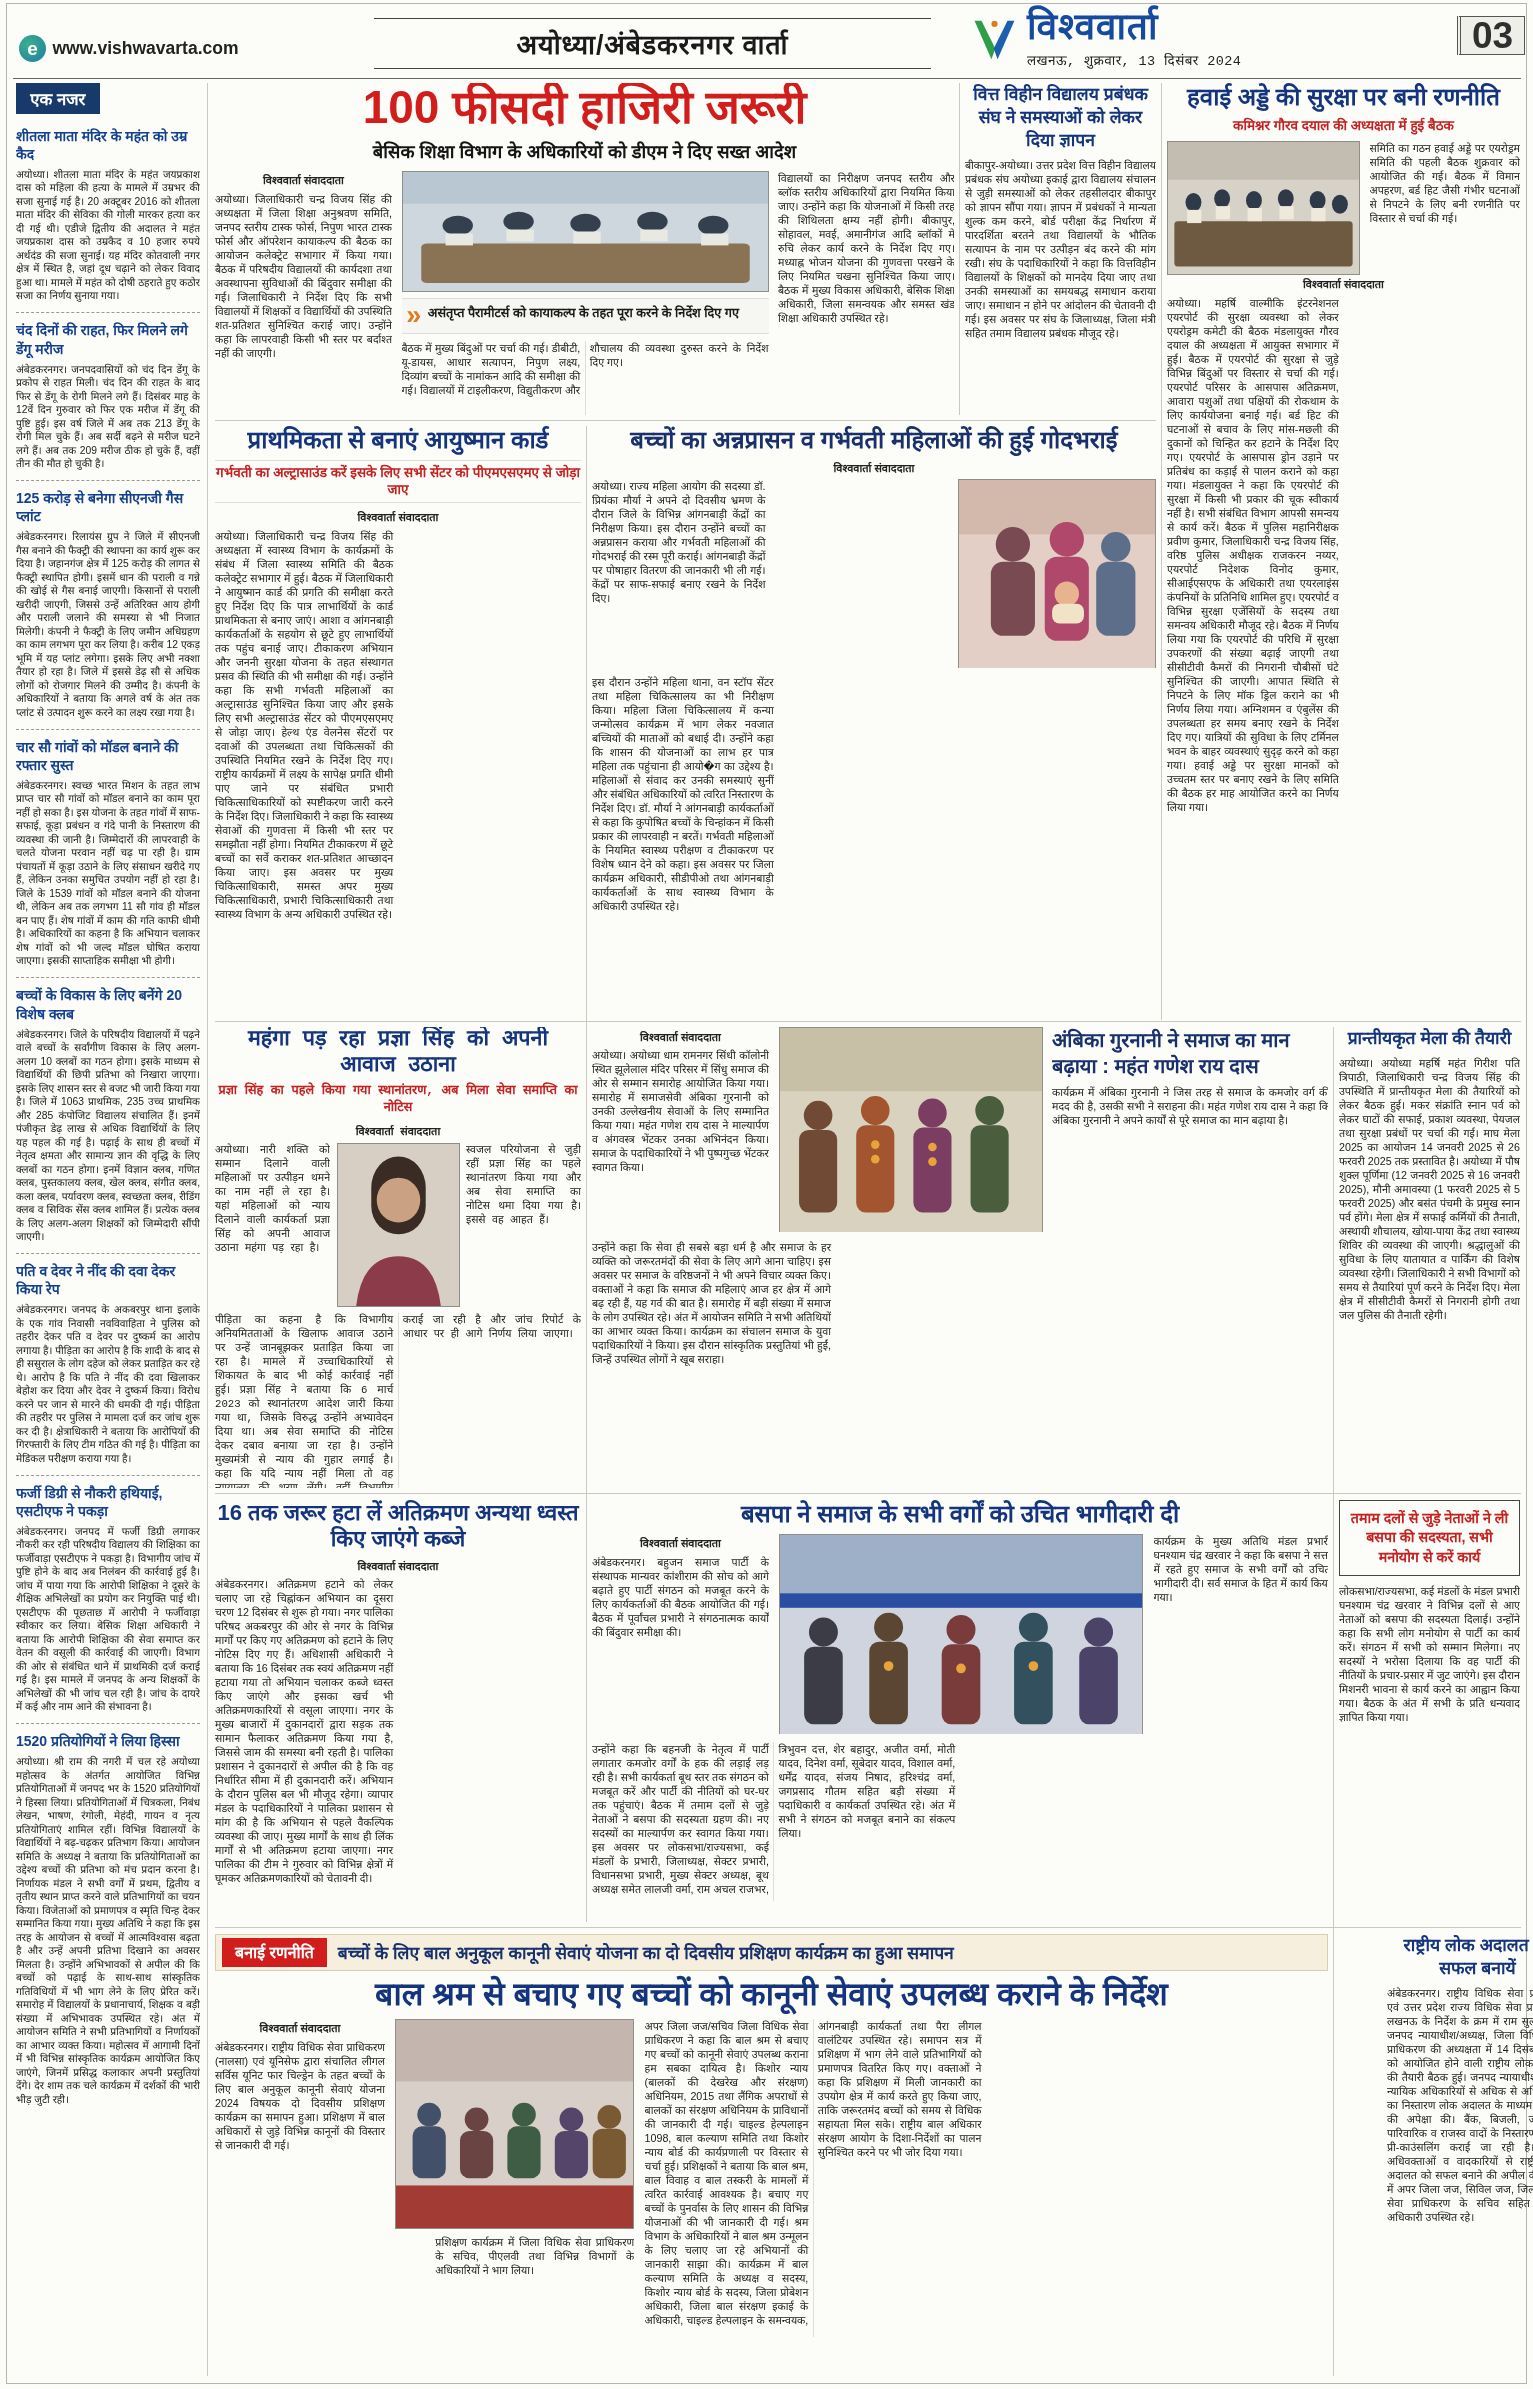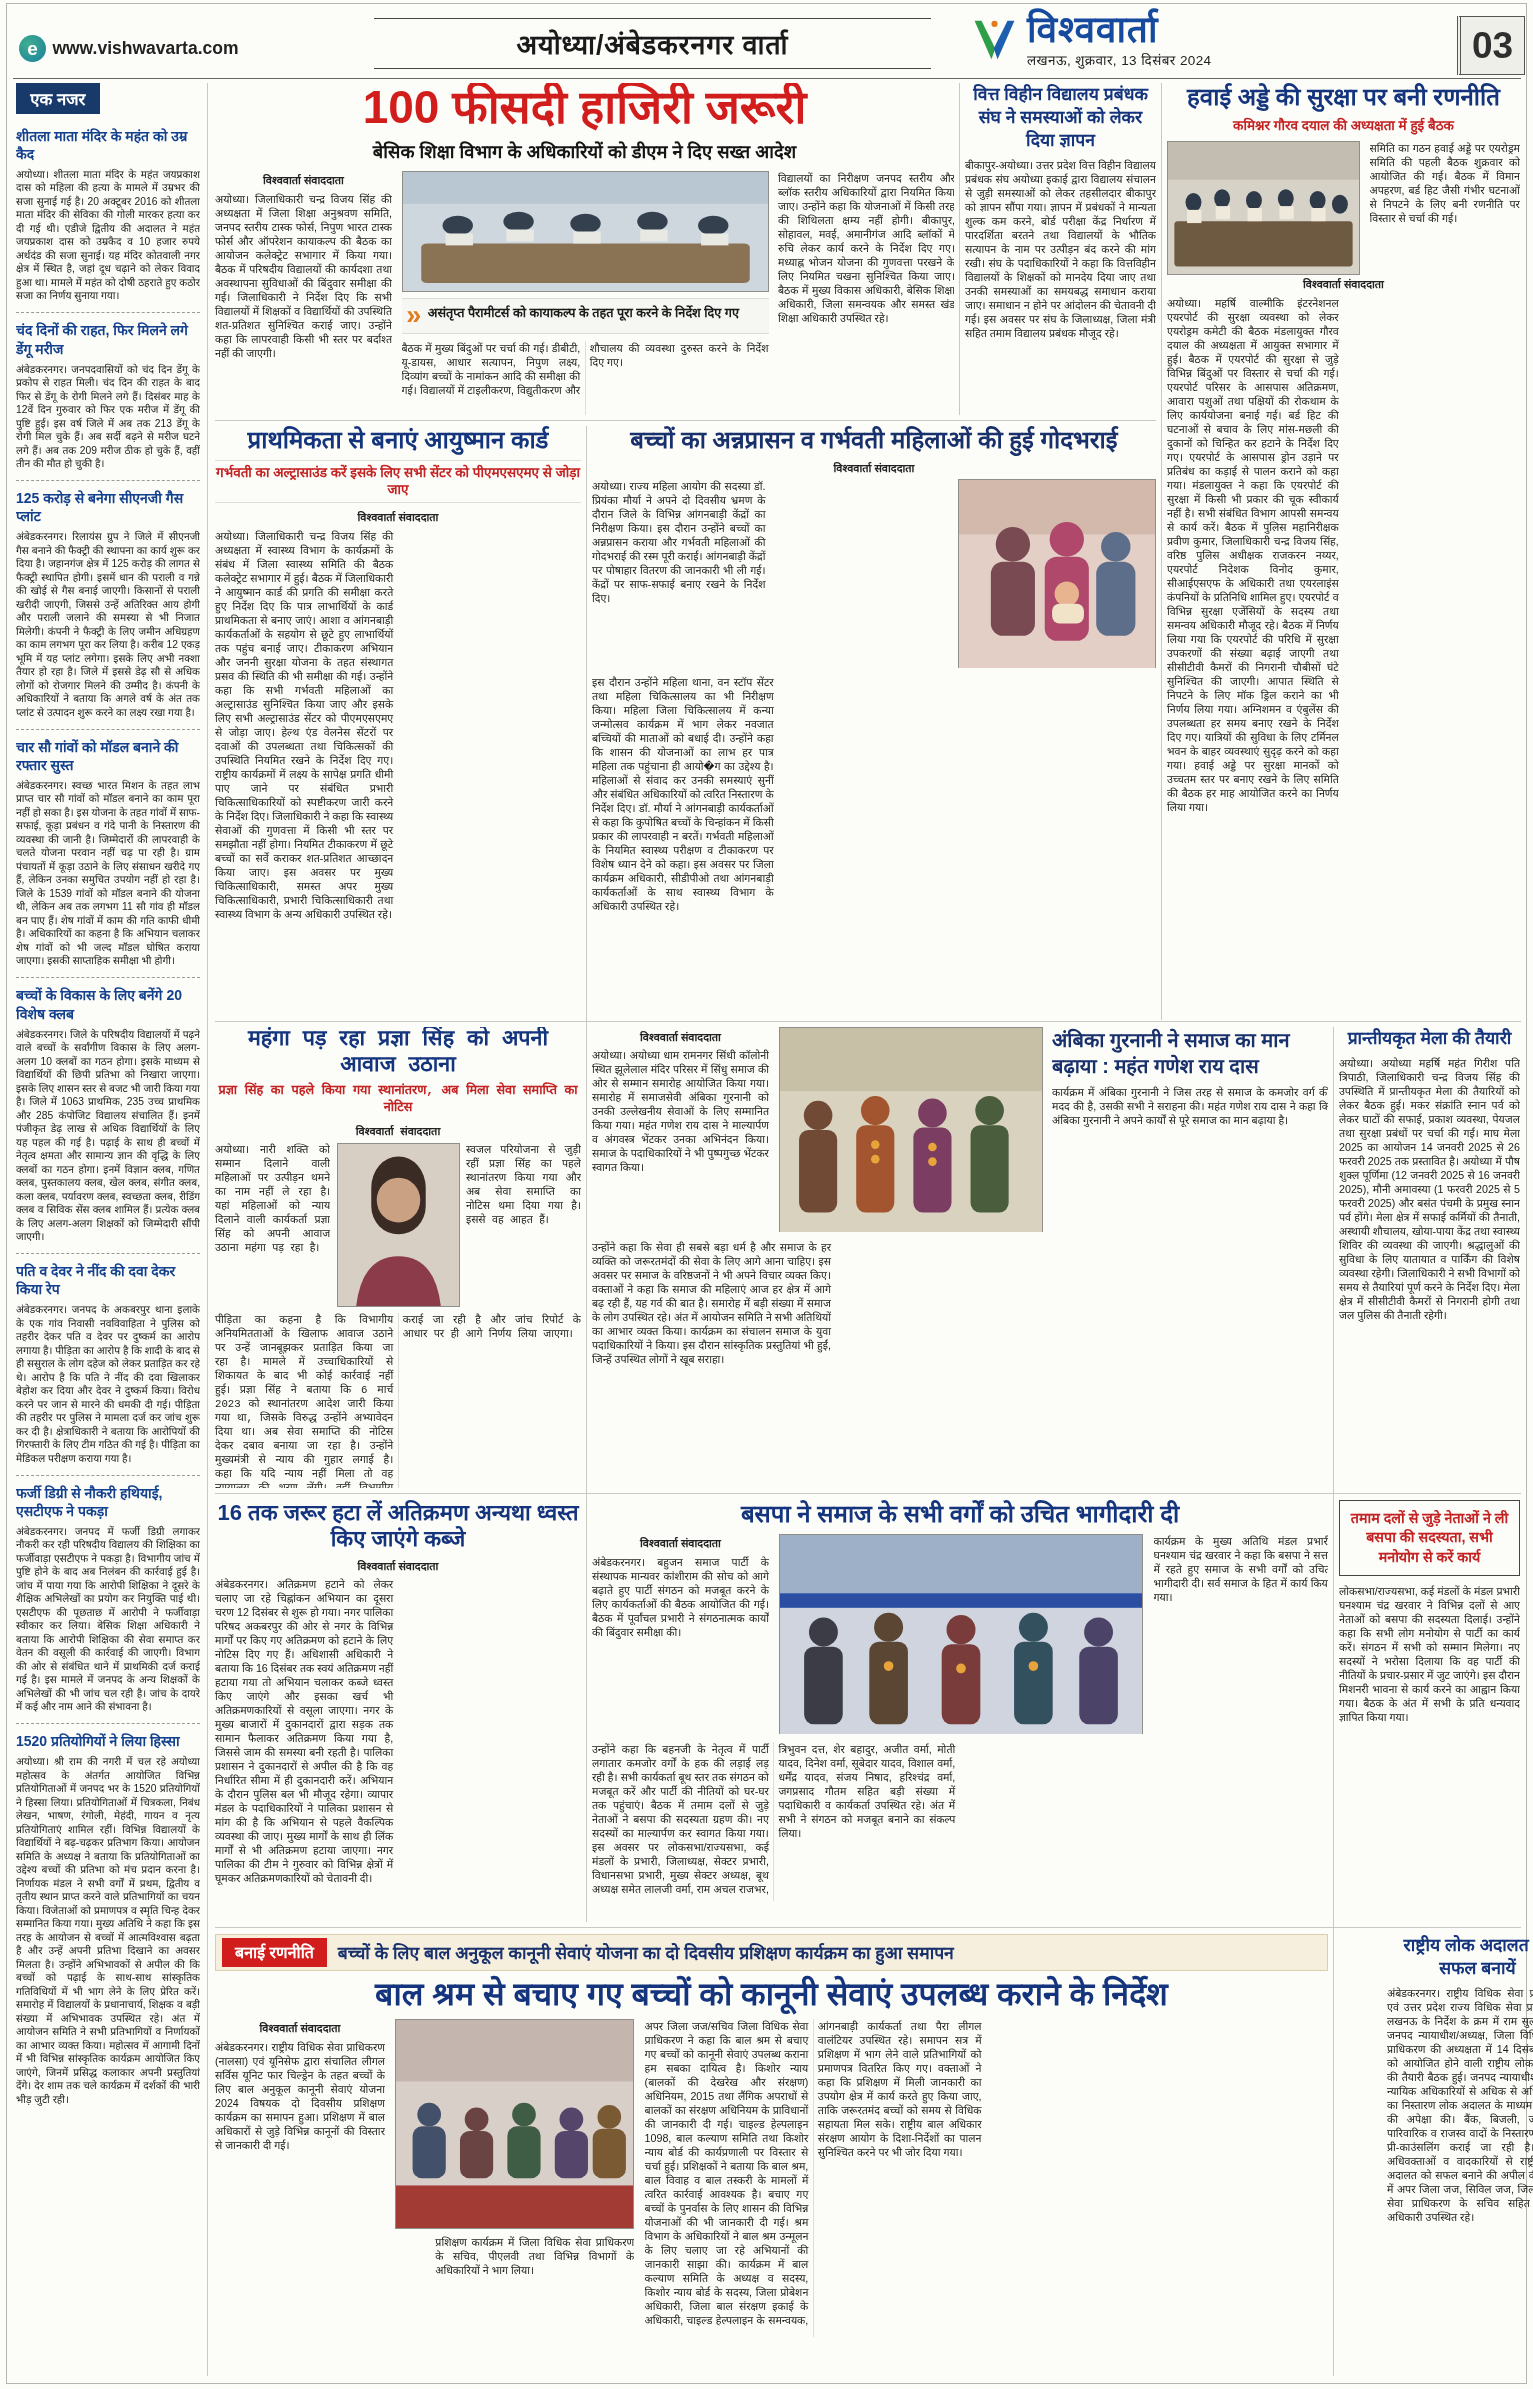--- a/index.html
+++ b/index.html
@@ -9,25 +9,25 @@
   .abs{position:absolute;}
   .hline{position:absolute;height:0;border-top:0.8px solid #c9c9c2;}
   .vline{position:absolute;width:0;border-left:0.8px solid #c9c9c2;}
 
   
   .site{display:flex;align-items:center;gap:6.4px;font-weight:bold;font-size:17.5px;color:#222;}
   .elogo{display:inline-flex;width:27px;height:27px;border-radius:50%;
          background:radial-gradient(circle at 35% 35%,#3fae8f,#1b7f9e);color:#fff;
          align-items:center;justify-content:center;font-size:19px;font-weight:bold;}
   .edition{font-size:27px;font-weight:bold;text-align:center;border-top:1.6px solid #444;border-bottom:1.6px solid #444;padding:6.4px 32px;letter-spacing:0.8px;}
-  .mast{display:flex;align-items:center;gap:8px;}
+  .mast{display:flex;align-items:center;gap:8px;font-family:Liberation Mono, monospace;}
   .mast-name{font-size:37px;font-weight:bold;color:#164a9e;letter-spacing:0.8px;line-height:1;}
   .mast-date{font-size:13.5px;color:#222;margin-top:3.2px;letter-spacing:0.4px;}
   .pgnum{font-size:37px;font-weight:bold;color:#2f2f2f;background:#efefea;border:1.6px solid #555;
-         border-left:4.8px double #555;padding:10px 11px;line-height:1;}
+         border-left:4.8px double #555;padding:0 11px;line-height:1;}
 
   
   .sb-label{display:inline-block;background:#173a6b;color:#fff;font-size:16.7px;font-weight:bold;padding:4px 14.3px;}
   .sb-art{border-top:0.8px dashed #9a9a92;padding:8px 0 9.5px;}
   .sb-art:first-of-type{border-top:none;padding-top:6.4px;}
   .sb-title{font-size:14px;font-weight:bold;color:#14418f;line-height:1.3;margin:0 0 4.8px;}
   .sb-body{font-size:10.3px;line-height:13.5px;text-align:justify;}
 
   
   .t-xl{font-size:46px;font-weight:bold;color:#d21d1d;text-align:center;margin:0;line-height:1.05;}

